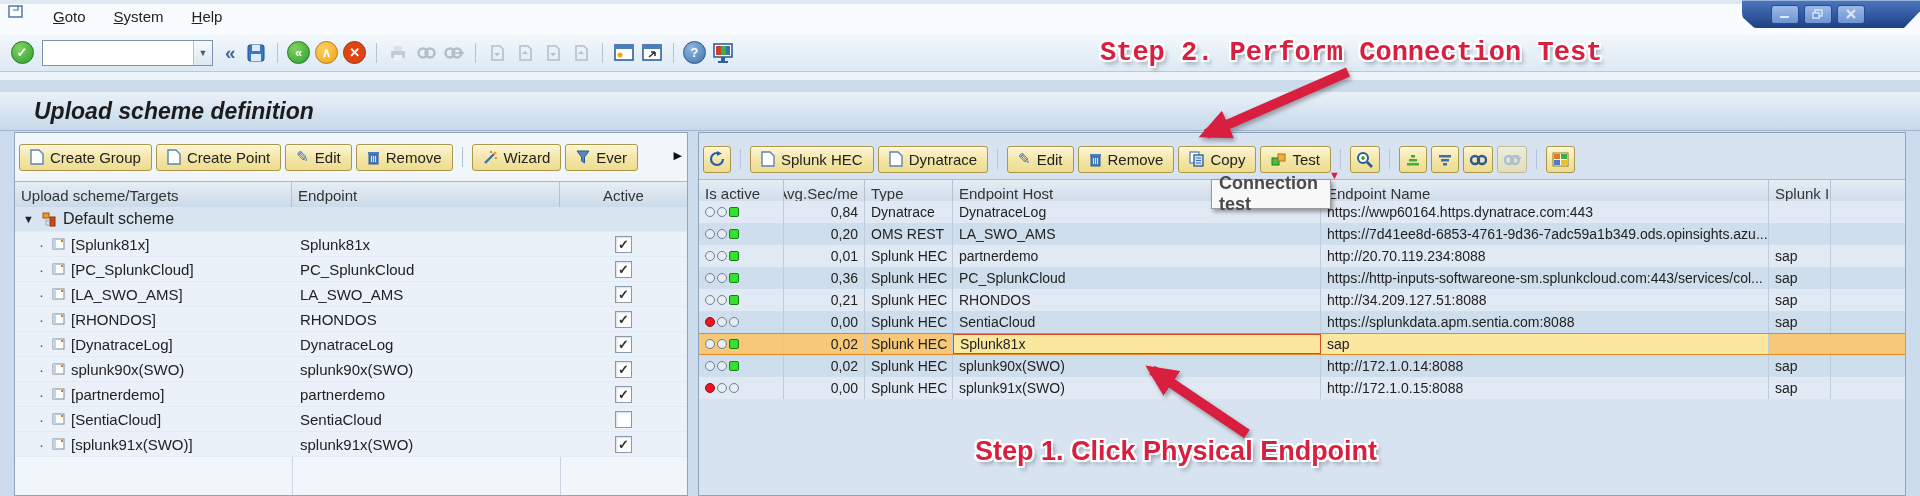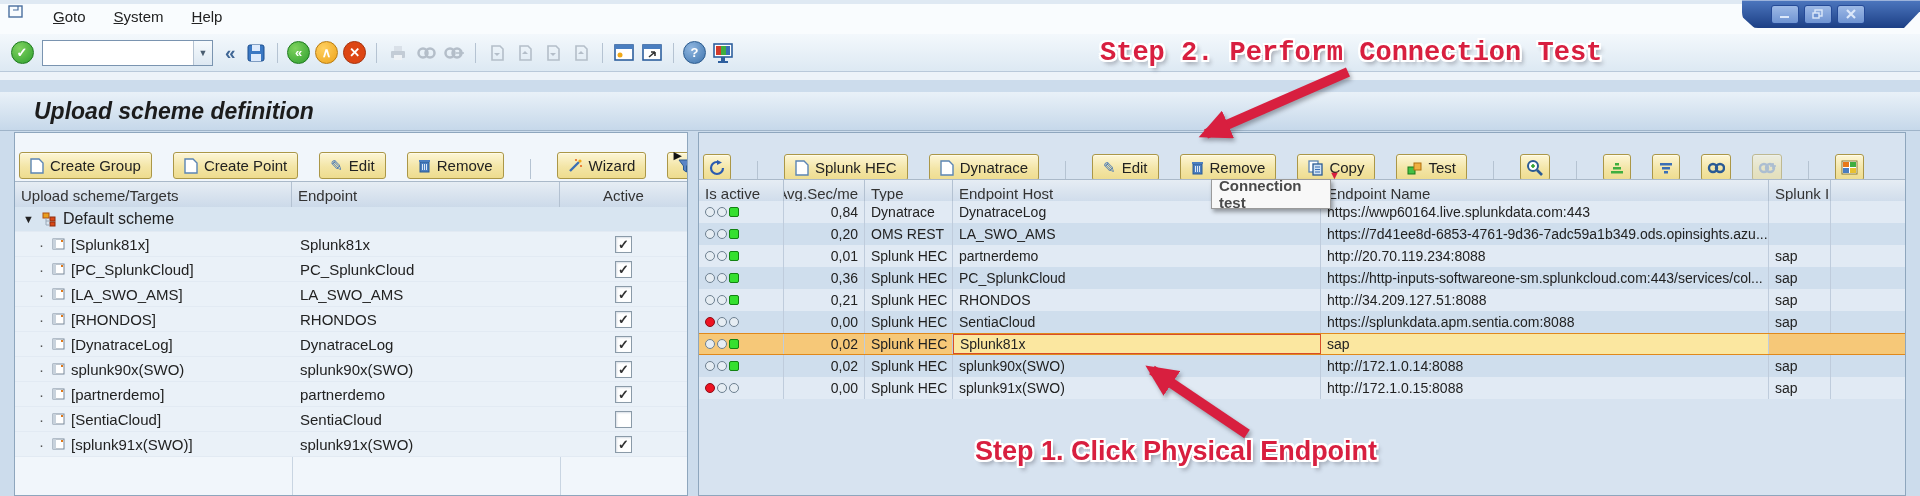--- a/index.html
+++ b/index.html
@@ -47,22 +47,22 @@
   .titlebar{position:absolute;left:0;top:80px;width:1920px;height:38px;
             background:linear-gradient(#e9f1f8,#c6d8ea);border-bottom:1px solid #9fb4c9;
             display:flex;align-items:center;margin-top:12px;}
   .title-text{font-size:23px;font-weight:bold;font-style:italic;margin-left:34px;color:#1c1c1c;}
 
   
   .panel{position:absolute;top:132px;background:#e7eff7;border:1px solid #8ea6bd;box-sizing:border-box;}
   .panel-left{left:14px;width:674px;height:364px;background:#f1f6fb;}
   .panel-right{left:698px;width:1208px;height:364px;background:#d7e3f0;}
 
-  .panel-toolbar{position:absolute;left:0;top:0;right:0;height:44px;display:flex;align-items:flex-end;
-                 padding:0 4px;gap:21px;overflow:hidden;}
+  .panel-toolbar{position:absolute;left:0;top:0;right:0;height:44px;display:flex;align-items:center;
+                 padding:0 4px;gap:4px;overflow:hidden;}
   .ybtn{display:inline-flex;align-items:center;gap:6px;height:27px;padding:0 10px;
         background:linear-gradient(#fdf6d6,#f3e5a6 55%,#eedc8e);
         border:1px solid #ab9747;border-radius:3px;font-size:15px;color:#222;
         box-shadow:inset 0 1px 0 #fffbe8;white-space:nowrap;flex:0 0 auto;}
   .ybtn-icononly{padding:0 5px;}
   .overflow-arrow{position:absolute;right:5px;top:16px;font-size:11px;color:#111;}
 
   .grid-head{display:grid;height:26px;align-items:center;
              background:linear-gradient(#e6edf4,#cbd9e9);border-top:1px solid #aab9c9;border-bottom:1px solid #aab9c9;
              font-size:15px;color:#333;}
@@ -99,21 +99,21 @@
   .grid-row.selected .gc-name{border:1px solid #d84e28;}
 
   .led{display:inline-flex;gap:2px;align-items:center;}
   .led span{width:10px;height:10px;border-radius:50%;border:1px solid #6d8090;background:#e6edf3;box-sizing:border-box;}
   .led[data-status="green"] span:nth-child(3){border-radius:2px;background:#35e02f;border-color:#128212;}
   .led[data-status="red"] span:nth-child(1){background:#ee1322;border-color:#8d0d16;}
 
   
   .tooltip{position:absolute;left:512px;top:46px;width:120px;height:30px;z-index:20;
            background:#f8f8f8;border:1px solid #9a9a9a;box-shadow:2px 3px 4px rgba(0,0,0,.35);
-           display:flex;align-items:center;padding-left:7px;font-size:15px;font-weight:bold;color:#4a4a4a;box-sizing:border-box;}
+           display:flex;align-items:center;padding-left:7px;font-size:18px;font-weight:bold;color:#4a4a4a;box-sizing:border-box;}
   .tip-caret{position:absolute;left:630px;top:36px;color:#d81f3f;font-size:11px;z-index:21;}
 
   
   .anno{position:absolute;z-index:55;font-weight:bold;font-size:27px;color:#d81f3f;white-space:nowrap;
         text-shadow:-2px -2px 0 #fff,2px -2px 0 #fff,-2px 2px 0 #fff,2px 2px 0 #fff,
                     -2px 0 0 #fff,2px 0 0 #fff,0 -2px 0 #fff,0 2px 0 #fff,3px 4px 4px rgba(60,60,70,.45);}
   .anno-step2{left:1100px;top:38px;font-family:Liberation Mono, monospace;}
   .anno-step1{left:975px;top:436px;}
   .arrow-layer{position:absolute;left:0;top:0;width:1920px;height:496px;z-index:50;pointer-events:none;
                filter:drop-shadow(2px 3px 2px rgba(50,50,60,.4));}
@@ -588,21 +588,21 @@
       <div class="gc">
           <span class="led" data-status="green">
             <span></span>
             <span></span>
             <span></span>
           </span>
         </div>
       <div class="gc gc-num">0,84</div>
       <div class="gc">Dynatrace</div>
       <div class="gc gc-name">DynatraceLog</div>
-      <div class="gc gc-host">https://wwp60164.live.splunkdata.com:443</div>
+      <div class="gc gc-host">https://wwp60164.https.dynatrace.com:443</div>
       <div class="gc gc-idx"></div>
       <div class="gc" style="border-right:0;"></div>
     </div>
     <div class="grid-row">
       <div class="gc">
           <span class="led" data-status="green">
             <span></span>
             <span></span>
             <span></span>
           </span>

